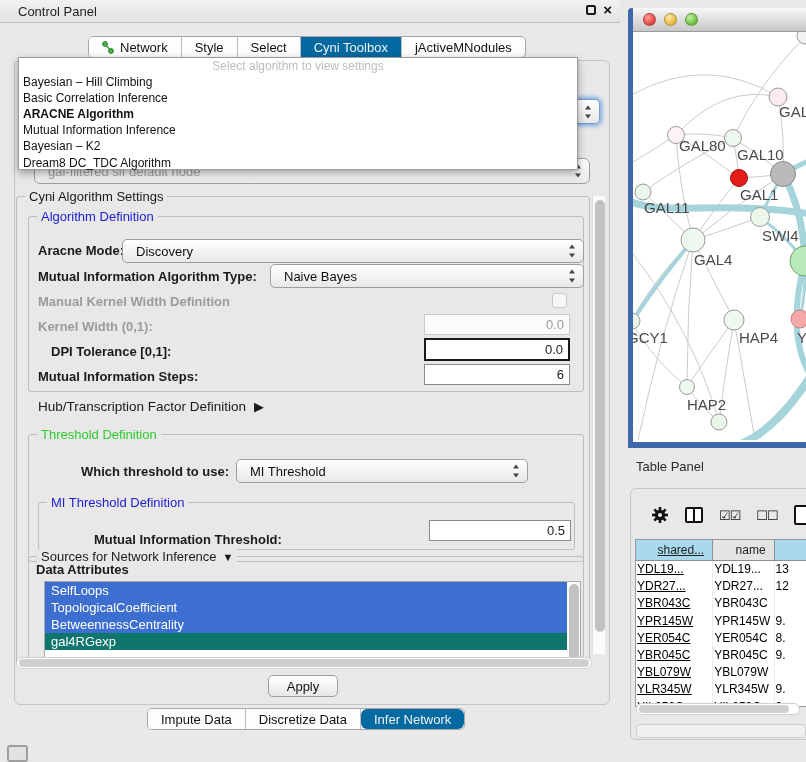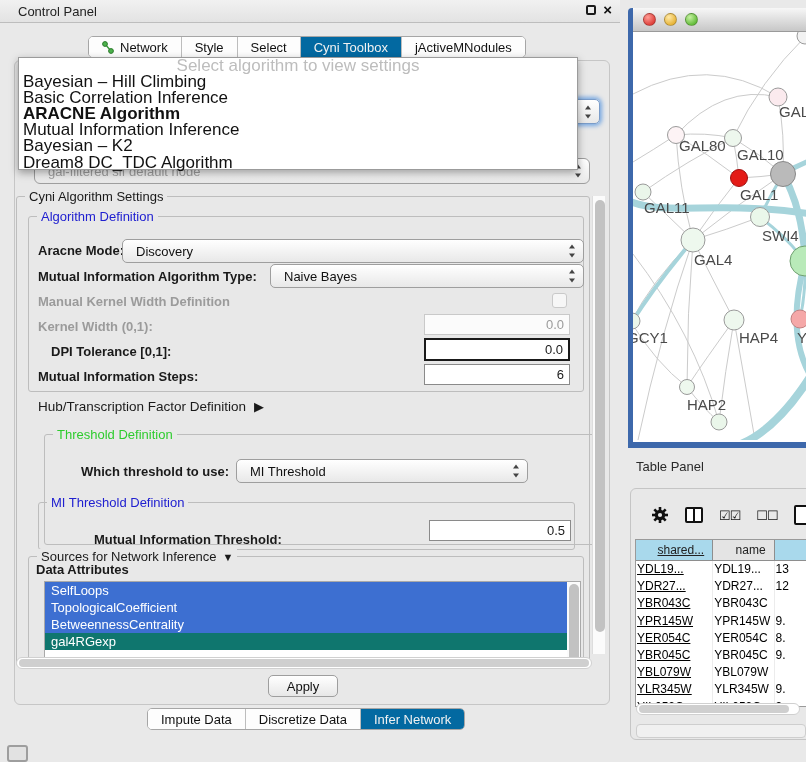--- a/index.html
+++ b/index.html
@@ -27,34 +27,34 @@
   
   .seg {
     display:flex; height:22px; background:#fff;
     border:1px solid #a6a6a6; border-radius:5px; overflow:hidden;
   }
   .seg .tab {
     display:flex; align-items:center; gap:5px;
     padding:0 13px; font-size:13px; color:#111;
     border-right:1px solid #bdbdbd; background:#fdfdfd; white-space:nowrap;
   }
-  .seg .tab:last-child { border-right:none; }
+  .seg .tab:last-child { border-right:none;border-radius:6px; }
   .seg .tab.sel { background:#0369a1; color:#f2f2f2; }
 
   .cp-body {
     left:14px; top:60px; width:596px; height:645px;
     background:#e8e8e8; border:1px solid #c6c6c6; border-radius:6px;
   }
 
   
   .dd {
     left:18px; top:57px; width:560px; height:113px;
     background:#fff; border:1px solid #9b9b9b;
     box-shadow:0 3px 8px rgba(0,0,0,.35);
-    z-index:6; font-size:17px; line-height:16.1px;
+    z-index:6; font-size:12px; line-height:16.1px;
   }
   .dd .ph { text-align:center; color:#bdbdbd; }
   .dd .it { padding-left:4px; color:#111; white-space:nowrap; }
   .dd .it.bold { font-weight:bold; }
 
   
   .combo {
     position:absolute; height:24px;
     background:linear-gradient(#ffffff,#e8e8e8);
     border:1px solid #9e9e9e; border-radius:5px;
@@ -254,21 +254,21 @@
   <div class="lbl" style="left:23px; top:179px;">Mutual Information Steps:</div>
   <div class="field" style="left:409px; top:174px; width:146px;">
     <span>6</span>
   </div>
 
   <div style="position:absolute; left:23px; top:209px; font-size:13.5px; display:flex; gap:8px; align-items:center;">
     <span>Hub/Transcription Factor Definition</span>
     <span style="font-size:13px;">▶</span>
   </div>
 
-  <div class="grp" style="left:13px; top:244px; width:556px; height:111px;margin-left:16px;">
+  <div class="grp" style="left:13px; top:244px; width:556px; height:128px;">
     <span class="legend green">Threshold Definition</span>
   </div>
   <div class="lbl" style="left:66px; top:274px;">Which threshold to use:</div>
   <div class="combo" style="left:221px; top:269px; width:292px;">
     <span>MI Threshold</span>
     <span class="stepper"></span>
   </div>
   <div class="grp" style="left:23px; top:312px; width:537px; height:48px;">
     <span class="legend blue">MI Threshold Definition</span>
   </div>

